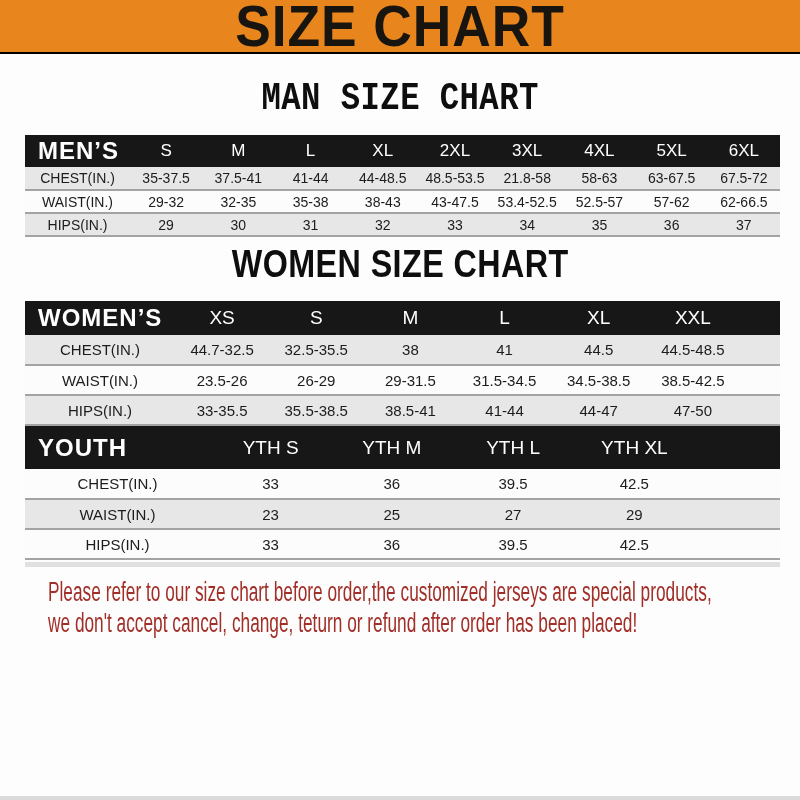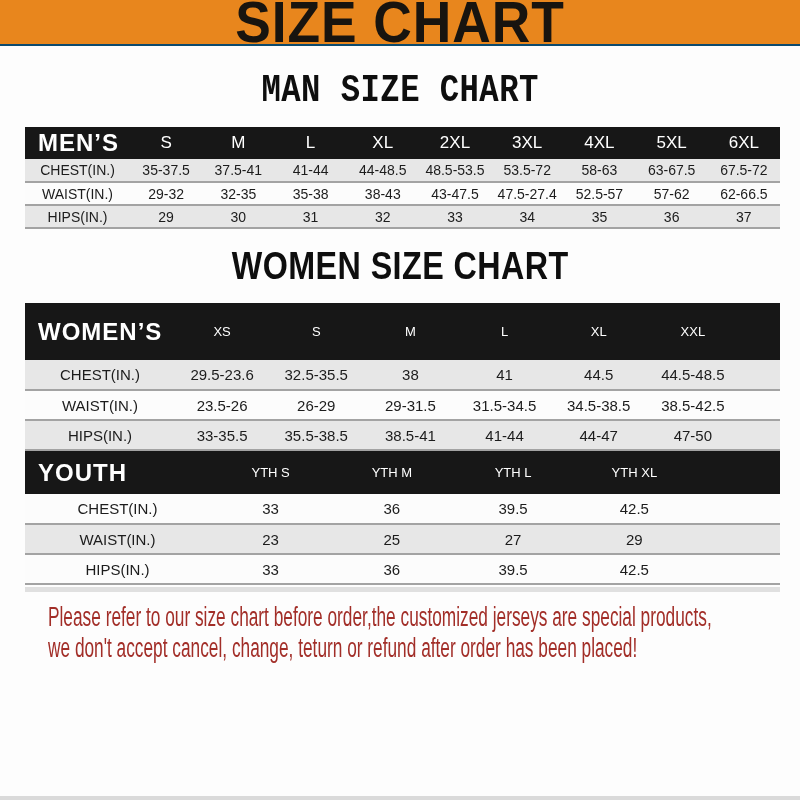--- a/index.html
+++ b/index.html
@@ -6,23 +6,23 @@
   html, body { width: 800px; height: 800px; }
   body {
     position: relative;
     overflow: hidden;
     background: #FDFDFD;
     font-family: "Liberation Sans", sans-serif;
     color: #1A1A1A;
   }
   
   .banner {
-    height: 46px;
+    height: 54px;
     background: #E8861D;
-    border-bottom: 2px solid #0c4a6e;
+    border-bottom: 2px solid #000000;
     display: flex; align-items: center; justify-content: center;
   }
   .banner-title {
     display: inline-block;
     font-weight: bold;
     font-size: 58px;
     line-height: 1;
     color: #18140F;
     transform: scaleX(0.92);
     letter-spacing: 1px;
@@ -32,43 +32,43 @@
   .section-heading > span {
     display: inline-block;
     font-weight: bold;
     font-size: 38px;
     line-height: 1;
     color: #0E0E0E;
     transform: scaleX(0.85);
     letter-spacing: 0.5px;
   }
   .s0 { margin-top: 26px; margin-bottom: 17px; font-family: Liberation Mono, monospace; }
-  .s1 { margin-top: 18px; margin-bottom: 18px; }
+  .s1 { margin-top: 8px; margin-bottom: 18px; }
   .s2 { margin-top: 26px; margin-bottom: 13px; }
   
   .size-table {
     width: 755px;
     margin-left: 25px;
     border-collapse: collapse;
     table-layout: fixed;
   }
   .size-table thead tr { background: #171717; color: #FFFFFF; }
   .t0 thead tr { height: 32px; padding-left: 40px; }
-  .t1 thead tr { height: 57px; }
+  .t1 thead tr { height: 34px; }
   .t2 thead tr { height: 43px; }
   th.corner {
     text-align: left;
     padding-left: 13px;
     font-weight: bold;
     font-size: 24px;
     letter-spacing: 1px;
   }
   th.colh { font-weight: normal; text-align: center; }
   .t0 th.colh { font-size: 17px; }
-  .t1 th.colh, .t2 th.colh { font-size: 13px; }
+  .t1 th.colh, .t2 th.colh { font-size: 19px; }
   .size-table tbody tr { border-bottom: 2px solid #a3a3a3; }
   .size-table tbody tr.odd  { background: #E7E7E7; }
   .size-table tbody tr.even { background: #FCFCFC; }
   .t0 tbody tr { height: 23px; }
   .t1 tbody tr, .t2 tbody tr { height: 30px; }
   .size-table td { text-align: center; color: #1C1C1C; }
   .t0 td { font-size: 14px; }
   .t1 td, .t2 td { font-size: 15px; }
   .table-footer-strip {
     width: 755px; margin-left: 25px;
@@ -128,33 +128,33 @@
           </tr>
         </thead>
         <tbody>
           <tr class="odd">
             <td class="rowlabel">CHEST(IN.)</td>
             <td>35-37.5</td>
             <td>37.5-41</td>
             <td>41-44</td>
             <td>44-48.5</td>
             <td>48.5-53.5</td>
-            <td>53.5-72</td>
+            <td>21.8-58</td>
             <td>58-63</td>
             <td>63-67.5</td>
             <td>67.5-72</td>
           </tr>
           <tr class="even">
             <td class="rowlabel">WAIST(IN.)</td>
             <td>29-32</td>
             <td>32-35</td>
             <td>35-38</td>
             <td>38-43</td>
             <td>43-47.5</td>
-            <td>47.5-27.4</td>
+            <td>53.4-52.5</td>
             <td>52.5-57</td>
             <td>57-62</td>
             <td>62-66.5</td>
           </tr>
           <tr class="odd">
             <td class="rowlabel">HIPS(IN.)</td>
             <td>29</td>
             <td>30</td>
             <td>31</td>
             <td>32</td>
@@ -188,21 +188,21 @@
             <th class="colh">M</th>
             <th class="colh">L</th>
             <th class="colh">XL</th>
             <th class="colh">XXL</th>
             <th class="colh"></th>
           </tr>
         </thead>
         <tbody>
           <tr class="odd">
             <td class="rowlabel">CHEST(IN.)</td>
-            <td>29.5-23.6</td>
+            <td>44.7-32.5</td>
             <td>32.5-35.5</td>
             <td>38</td>
             <td>41</td>
             <td>44.5</td>
             <td>44.5-48.5</td>
             <td></td>
           </tr>
           <tr class="even">
             <td class="rowlabel">WAIST(IN.)</td>
             <td>23.5-26</td>

